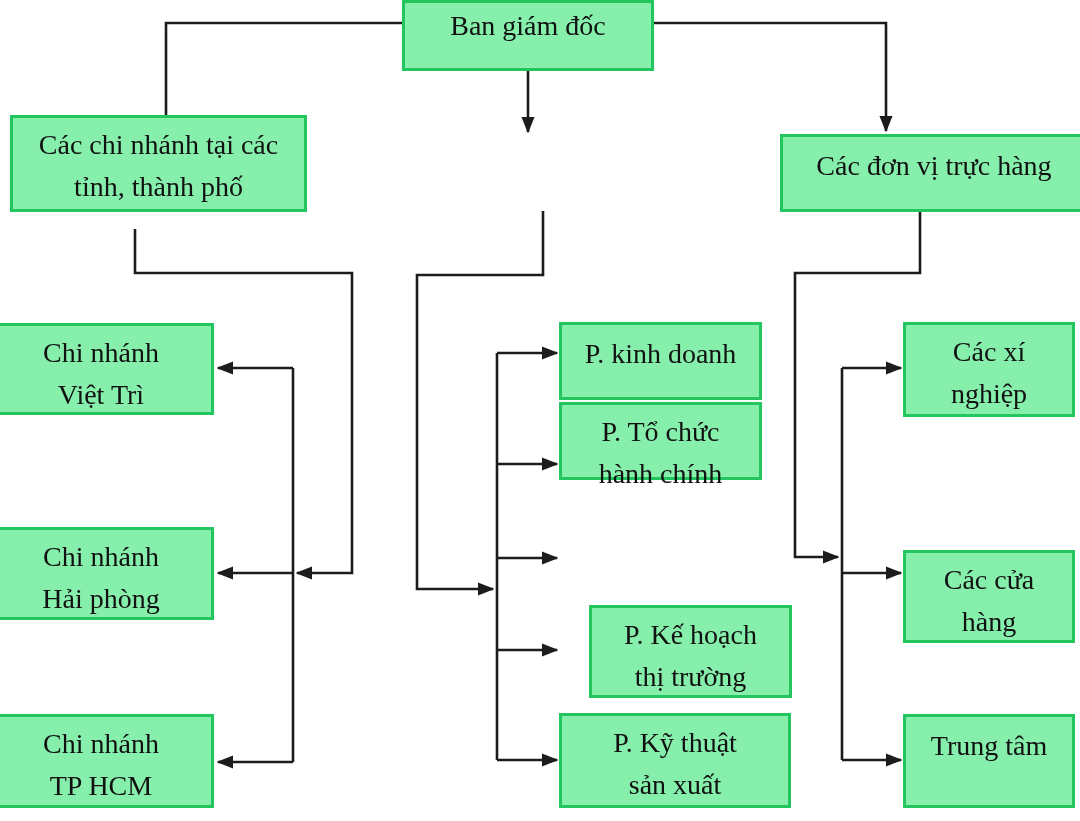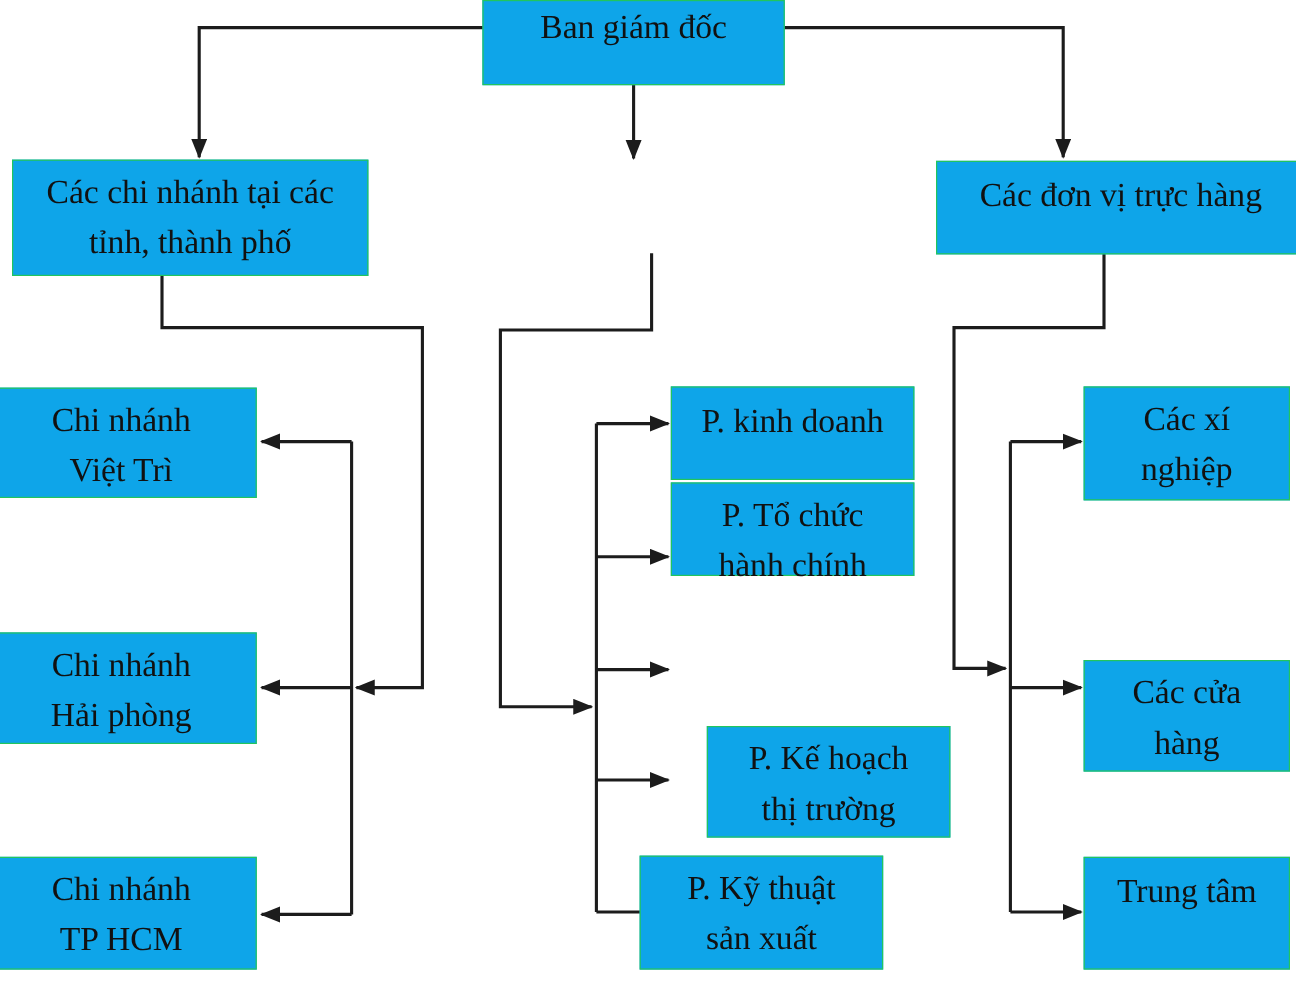--- a/index.html
+++ b/index.html
@@ -7,22 +7,22 @@
     position:relative;
     width:1080px;height:821px;
     overflow:hidden;
     background:#ffffff;
     font-family:"Liberation Serif", serif;
   }
   .wires{position:absolute;left:0;top:0;width:1080px;height:821px;}
   .node{
     position:absolute;
     box-sizing:border-box;
-    background:#0ea5e9;
-    border:1px solid #22c55e;
+    background:#86efac;
+    border:3px solid #22c55e;
     color:#111111;
     font-size:28px;
     line-height:1.5;
     text-align:center;
     display:flex;
     justify-content:center;
     align-items:flex-start;
     padding:6px 8px 0;
   }
   .node span{white-space:pre-line;}
@@ -65,21 +65,21 @@
       <polyline points="842,368 901,368" marker-end="url(#arr)"></polyline>
       <polyline points="842,573 901,573" marker-end="url(#arr)"></polyline>
       <polyline points="842,760 901,760" marker-end="url(#arr)"></polyline>
     </g>
   </svg>
 
   <div class="node pad-sm" style="left:402px;top:0;width:252px;height:71px">
     <span>Ban giám đốc</span>
   </div>
 
-  <div class="node" style="left:10px;top:133px;width:297px;height:97px">
+  <div class="node" style="left:10px;top:115px;width:297px;height:97px">
     <span>Các chi nhánh tại các
 tỉnh, thành phố</span>
   </div>
   <div class="node pad-lg" style="left:780px;top:134px;width:308px;height:78px">
     <span>Các đơn vị trực hàng</span>
   </div>
 
   <div class="node" style="left:-12px;top:323px;width:226px;height:92px">
     <span>Chi nhánh
 Việt Trì</span>
@@ -97,21 +97,21 @@
     <span>P. kinh doanh</span>
   </div>
   <div class="node" style="left:559px;top:402px;width:203px;height:78px">
     <span>P. Tổ chức
 hành chính</span>
   </div>
   <div class="node" style="left:589px;top:605px;width:203px;height:93px">
     <span>P. Kế hoạch
 thị trường</span>
   </div>
-  <div class="node" style="left:533px;top:713px;width:203px;height:95px">
+  <div class="node" style="left:559px;top:713px;width:232px;height:95px">
     <span>P. Kỹ thuật
 sản xuất</span>
   </div>
 
   <div class="node" style="left:903px;top:322px;width:172px;height:95px">
     <span>Các xí
 nghiệp</span>
   </div>
   <div class="node" style="left:903px;top:550px;width:172px;height:93px">
     <span>Các cửa

